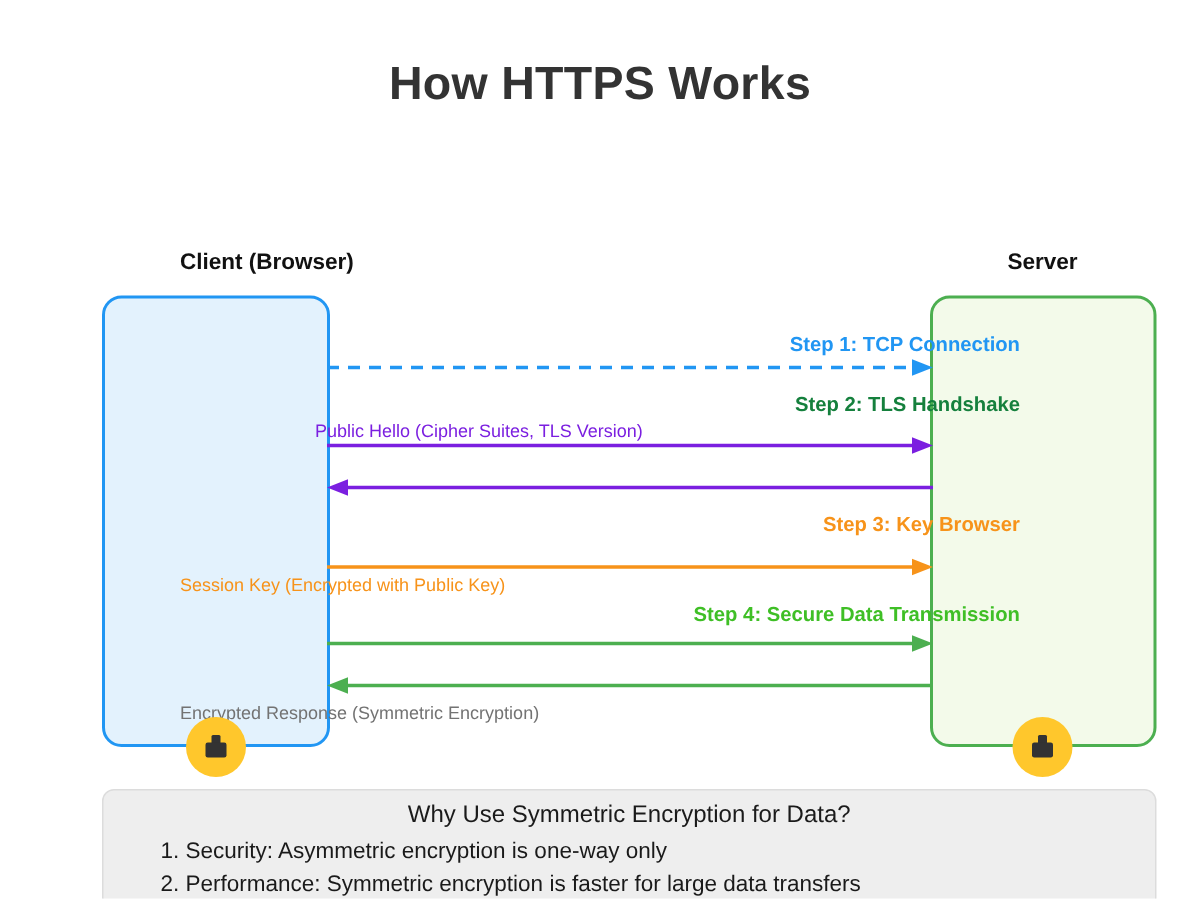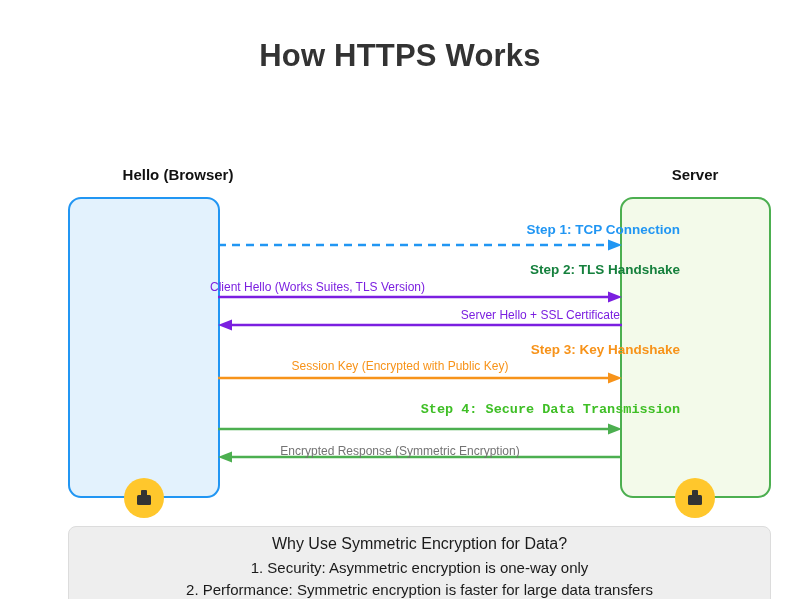--- a/index.html
+++ b/index.html
@@ -87,21 +87,21 @@
     font-size: 13.5px;
     font-weight: bold;
     text-align: right;
     white-space: nowrap;
   }
   .msg-sub {
     position: absolute;
     font-size: 12px;
     white-space: nowrap;
   }
-  .sub-center { text-align: center; }
+  .sub-center { text-align: left; margin-top: 24px; }
   .sub-left   { text-align: left; }
   .sub-right  { text-align: right; }
 
   
   .arrow {
     position: absolute;
     height: 14px;
   }
   .arrow svg { display: block; overflow: visible; }
 
@@ -119,75 +119,75 @@
     padding-top: 8px;
   }
   #info-title {
     text-align: center;
     font-size: 16px;
     font-weight: normal;
     color: #1a1a1a;
     margin-bottom: 4px;
   }
   .info-line {
-    text-align: center;
+    text-align: left;
     font-size: 15px;
     color: #1a1a1a;
     line-height: 22px;
+    padding-left: 38px;
   }
 </style>
 </head>
 <body>
 
 <div id="stage">
 
   <div class="title">How HTTPS Works</div>
 
-  <div class="actor-label" id="client-label">Hello (Browser)</div>
+  <div class="actor-label" id="client-label">Client (Browser)</div>
   <div class="actor-label" id="server-label">Server</div>
 
   <div class="lifeline-box" id="client-box"></div>
   <div class="lifeline-box" id="server-box"></div>
 
   <div class="msg-head" style="left:120px; top:222px; width:560px; color:#2196f3;">Step 1: TCP Connection</div>
   <div class="arrow" style="left:218px; top:238px; width:404px;">
     <svg width="404" height="14" viewBox="0 0 404 14">
       <line x1="0" y1="7" x2="392" y2="7" stroke="#2196f3" stroke-width="2.4" stroke-dasharray="8 6"></line>
       <polygon points="404,7 390,1.5 390,12.5" fill="#2196f3"></polygon>
     </svg>
   </div>
 
   <div class="msg-head" style="left:120px; top:262px; width:560px; color:#15803d;">Step 2: TLS Handshake</div>
 
-  <div class="msg-sub sub-left" style="left:210px; top:280px; width:520px; color:#7b1fe0;">Client Hello (Works Suites, TLS Version)</div>
+  <div class="msg-sub sub-left" style="left:210px; top:280px; width:520px; color:#7b1fe0;">Public Hello (Cipher Suites, TLS Version)</div>
   <div class="arrow" style="left:218px; top:290px; width:404px;">
     <svg width="404" height="14" viewBox="0 0 404 14">
       <line x1="0" y1="7" x2="392" y2="7" stroke="#7b1fe0" stroke-width="2.4"></line>
       <polygon points="404,7 390,1.5 390,12.5" fill="#7b1fe0"></polygon>
     </svg>
   </div>
 
-  <div class="msg-sub sub-right" style="left:120px; top:308px; width:500px; color:#7b1fe0;">Server Hello + SSL Certificate</div>
   <div class="arrow" style="left:218px; top:318px; width:404px;">
     <svg width="404" height="14" viewBox="0 0 404 14">
       <line x1="12" y1="7" x2="404" y2="7" stroke="#7b1fe0" stroke-width="2.4"></line>
       <polygon points="0,7 14,1.5 14,12.5" fill="#7b1fe0"></polygon>
     </svg>
   </div>
 
-  <div class="msg-head" style="left:120px; top:342px; width:560px; color:#f7931a;">Step 3: Key Handshake</div>
+  <div class="msg-head" style="left:120px; top:342px; width:560px; color:#f7931a;">Step 3: Key Browser</div>
   <div class="msg-sub sub-center" style="left:120px; top:359px; width:560px; color:#f7931a;">Session Key (Encrypted with Public Key)</div>
   <div class="arrow" style="left:218px; top:371px; width:404px;">
     <svg width="404" height="14" viewBox="0 0 404 14">
       <line x1="0" y1="7" x2="392" y2="7" stroke="#f7931a" stroke-width="2.4"></line>
       <polygon points="404,7 390,1.5 390,12.5" fill="#f7931a"></polygon>
     </svg>
   </div>
 
-  <div class="msg-head" style="left:120px; top:402px; width:560px; color:#3fbf26;font-family:Liberation Mono, monospace;">Step 4: Secure Data Transmission</div>
+  <div class="msg-head" style="left:120px; top:402px; width:560px; color:#3fbf26;">Step 4: Secure Data Transmission</div>
   <div class="arrow" style="left:218px; top:422px; width:404px;">
     <svg width="404" height="14" viewBox="0 0 404 14">
       <line x1="0" y1="7" x2="392" y2="7" stroke="#4caf50" stroke-width="2.4"></line>
       <polygon points="404,7 390,1.5 390,12.5" fill="#4caf50"></polygon>
     </svg>
   </div>
 
   <div class="arrow" style="left:218px; top:450px; width:404px;">
     <svg width="404" height="14" viewBox="0 0 404 14">
       <line x1="12" y1="7" x2="404" y2="7" stroke="#4caf50" stroke-width="2.4"></line>

